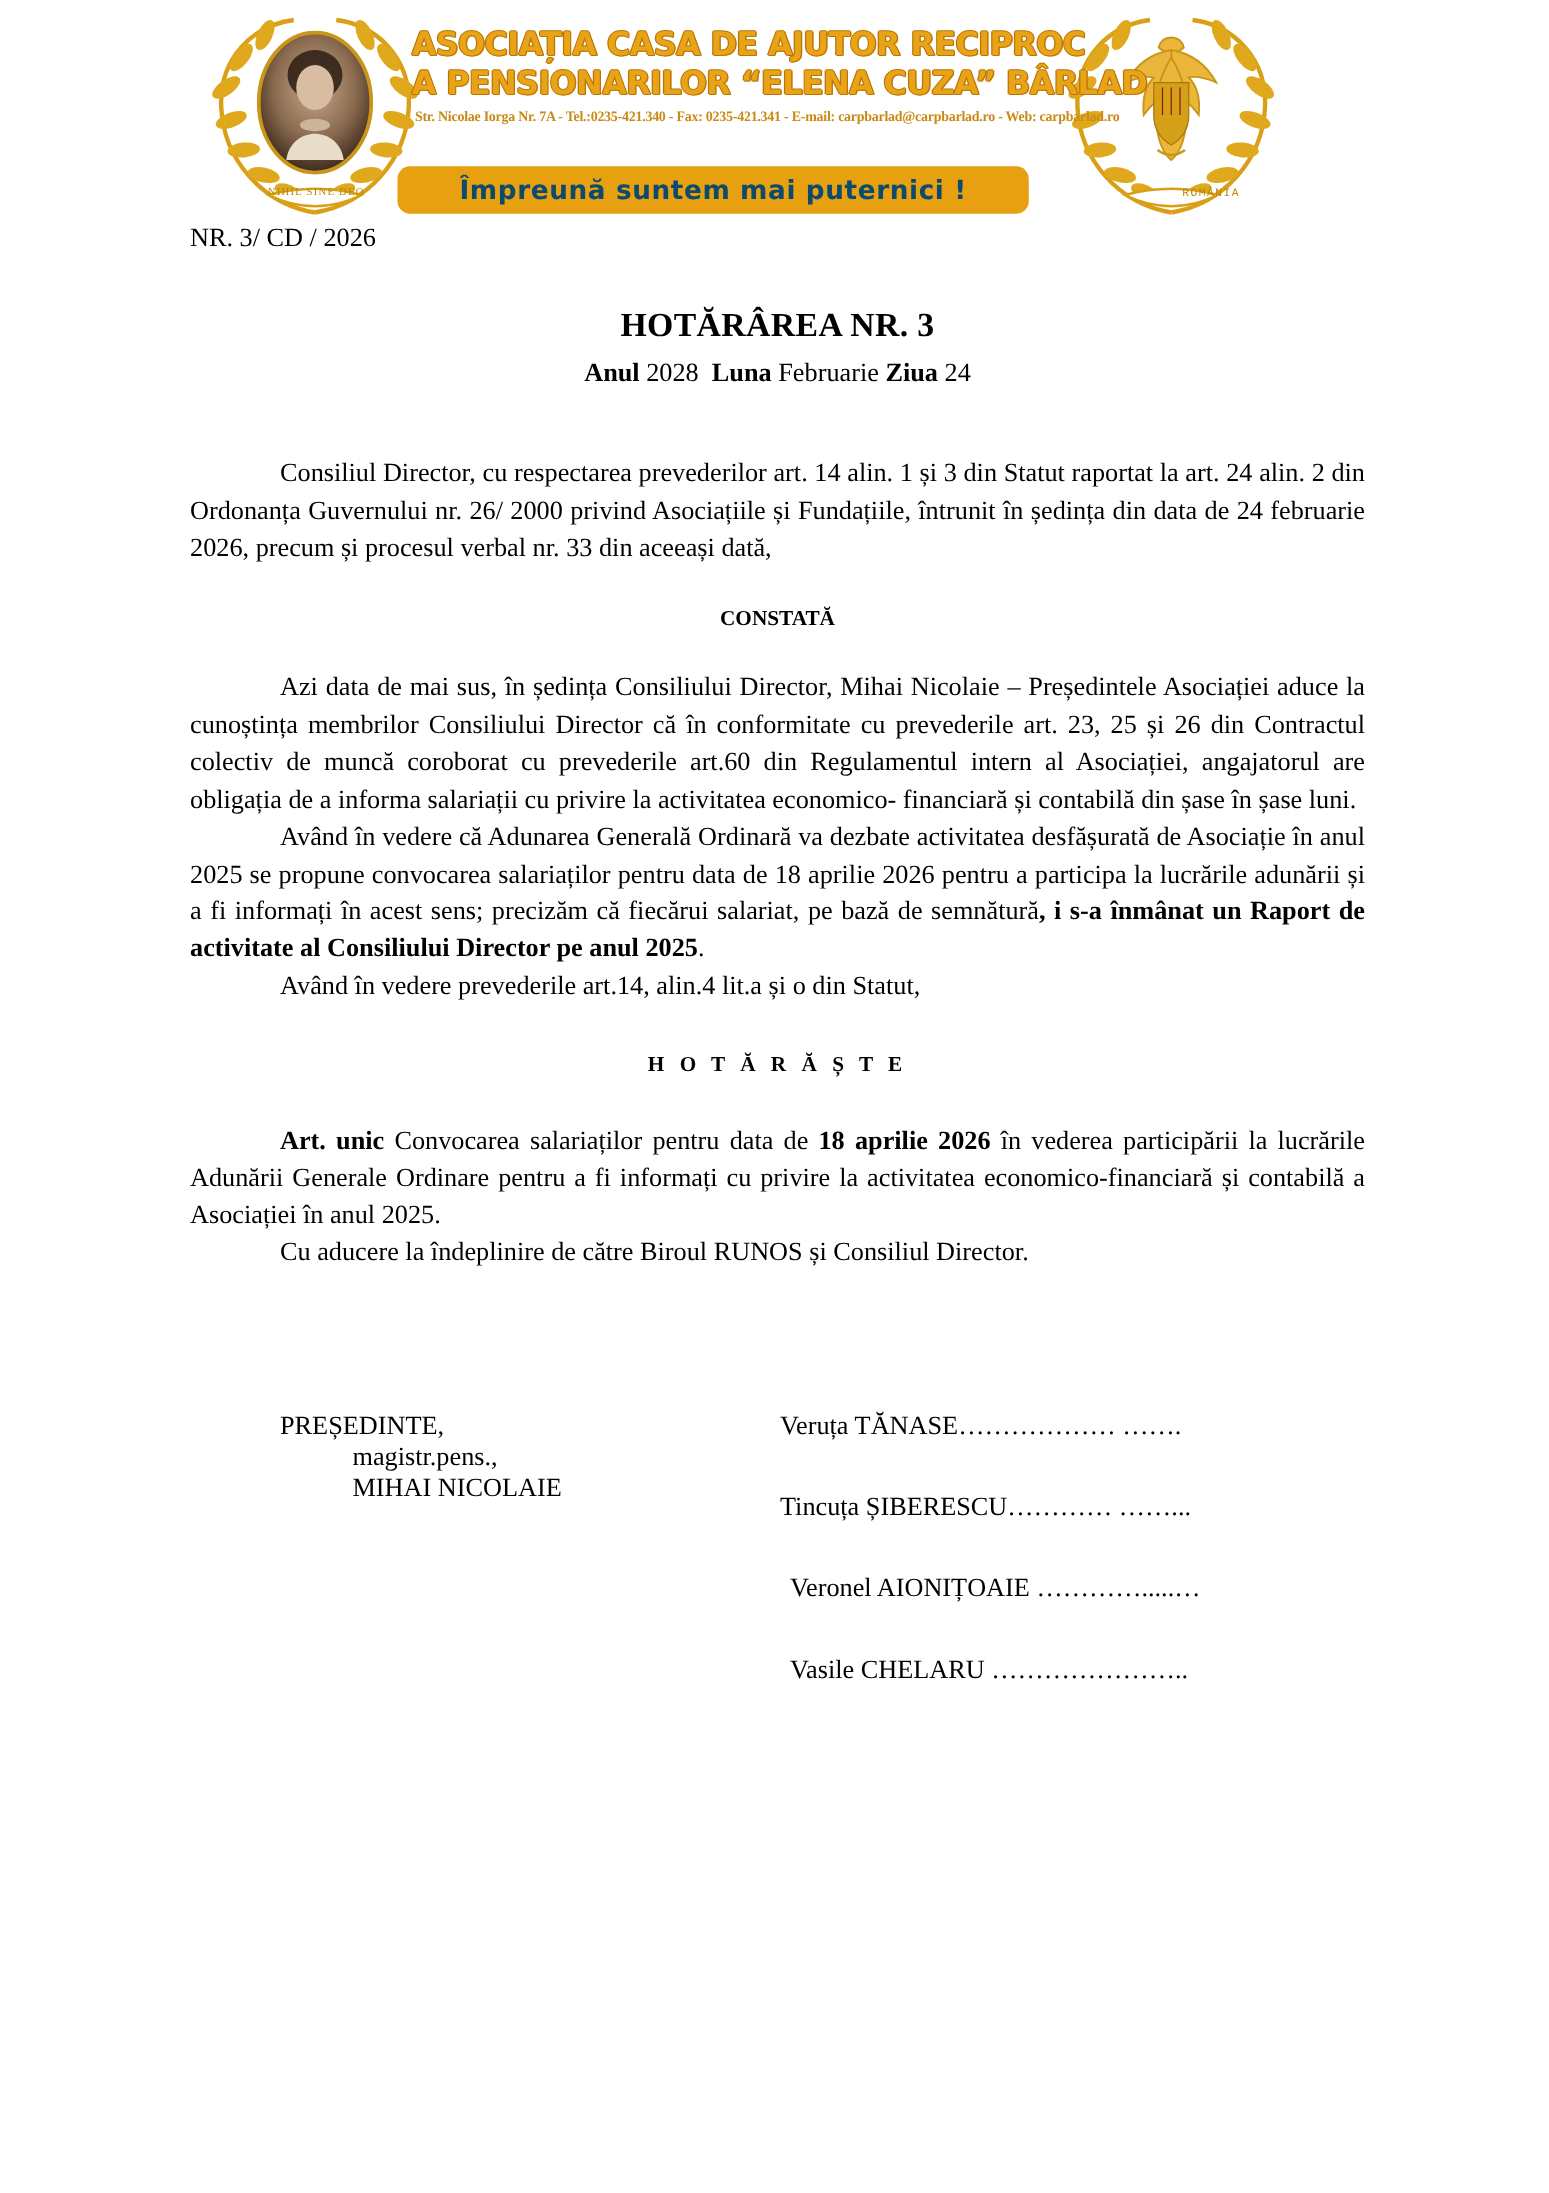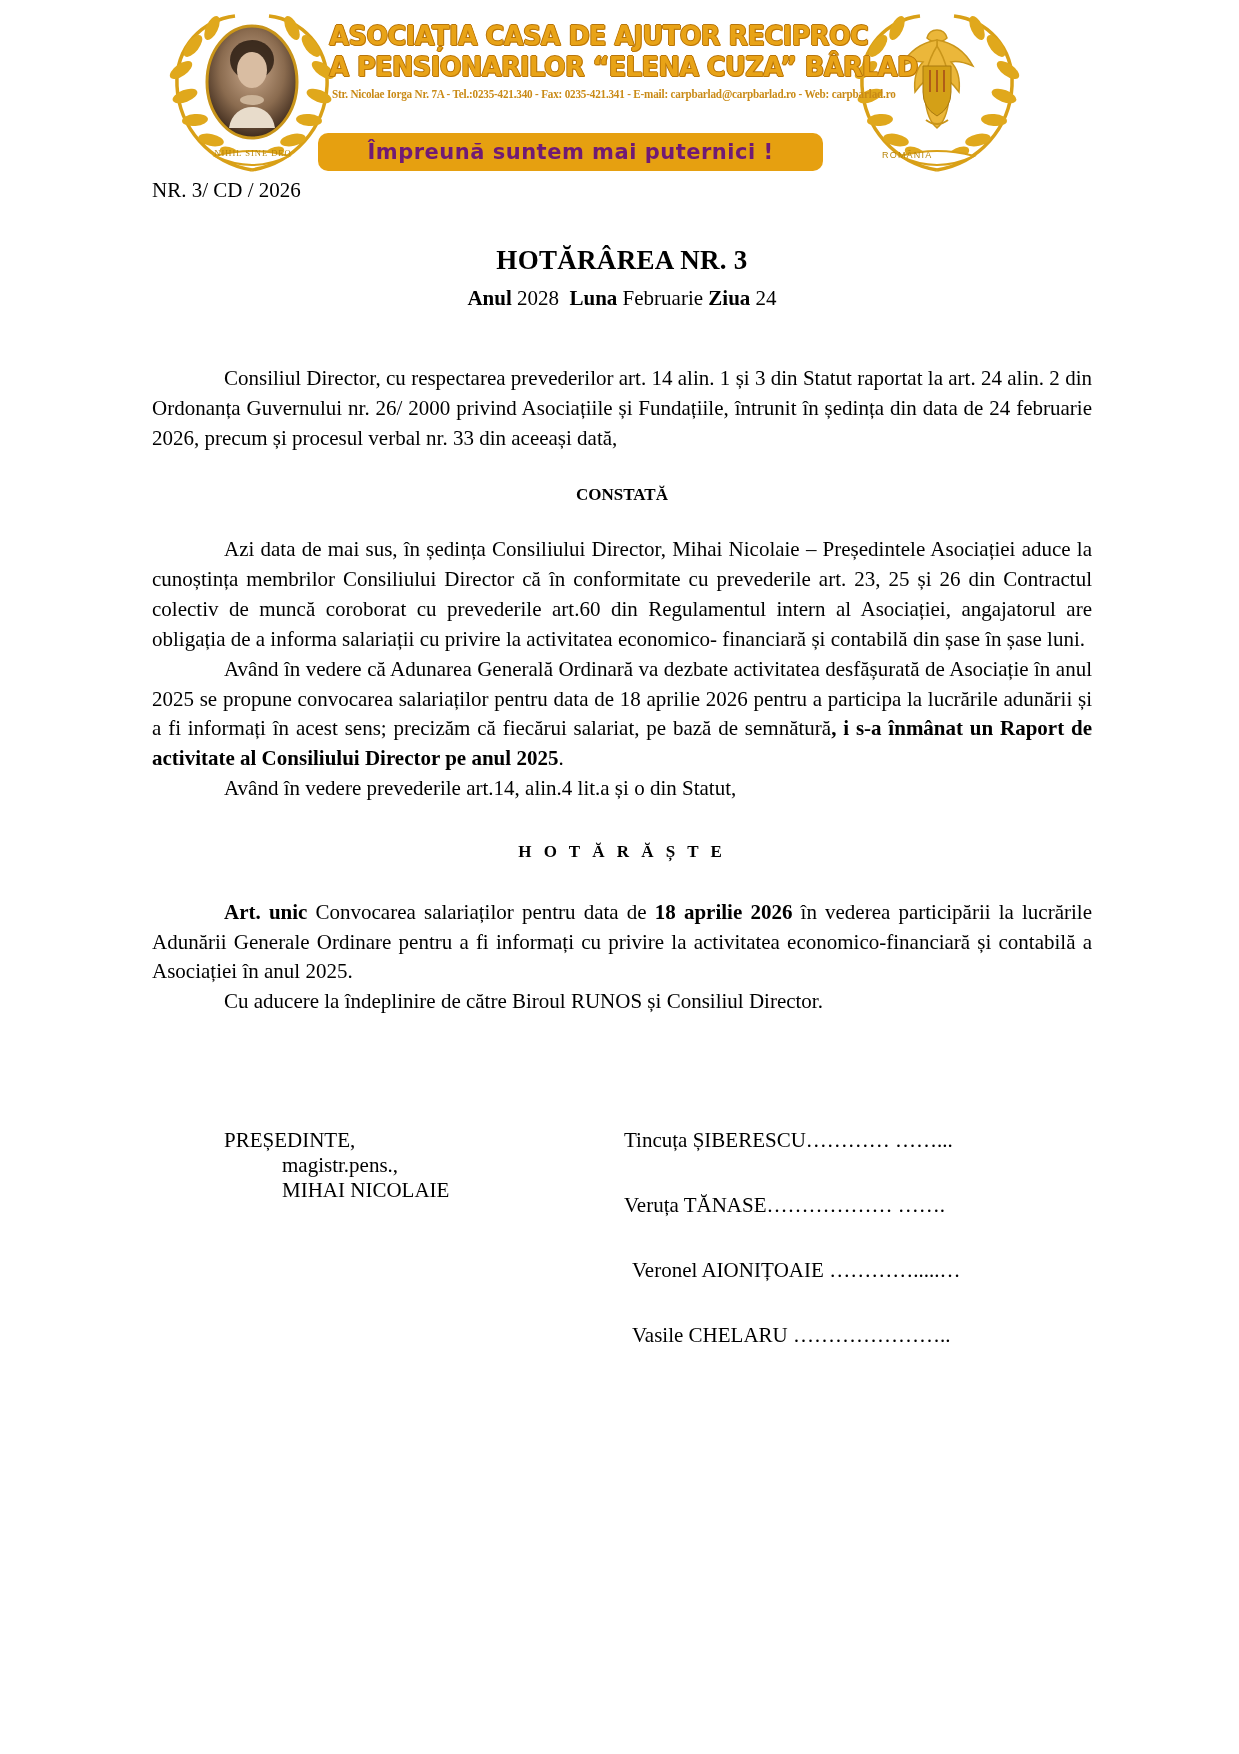--- a/index.html
+++ b/index.html
@@ -79,43 +79,43 @@
     background: #E6A010;
     border-radius: 10px;
     display: flex;
     align-items: center;
     justify-content: center;
   }
   .slogan-text {
     font-family: "DejaVu Sans", sans-serif;
     font-weight: bold;
     font-size: 21px;
-    color: #701a75;
+    color: #0c4a6e;
     letter-spacing: 0.5px;
     white-space: nowrap;
   }
 
   .motto-ribbon {
     position: absolute;
     left: 198px;
     top: 148px;
     width: 110px;
     text-align: center;
     font-family: "Liberation Serif", serif;
     font-size: 8.5px;
     letter-spacing: 1px;
     color: #B8860B;
   }
   .motto-ribbon-r {
     position: absolute;
     left: 882px;
     top: 150px;
     width: 110px;
-    text-align: left;
-    font-family: Liberation Sans, sans-serif;
+    text-align: right;
+    font-family: Liberation Mono, monospace;
     font-size: 9px;
     letter-spacing: 1.2px;
     color: #B8860B;
   }
 
   
   .doc-number {
     position: absolute;
     left: 152px;
     top: 178px;
@@ -335,21 +335,21 @@
   </div>
 
   <div class="sign-block">
     <div class="sign-cols">
       <div class="sign-left">
         <p class="role">PREȘEDINTE,</p>
         <p class="sub">magistr.pens.,</p>
         <p class="nm">MIHAI NICOLAIE</p>
       </div>
       <div class="sign-right">
+        <p class="member"><span>Veruța TĂNASE</span><span>……………… …….</span></p>
         <p class="member"><span>Tincuța ȘIBERESCU</span><span>………… ……...</span></p>
-        <p class="member"><span>Veruța TĂNASE</span><span>……………… …….</span></p>
         <p class="member ind1"><span>Veronel AIONIȚOAIE</span><span> ………….....…</span></p>
         <p class="member ind1"><span>Vasile  CHELARU</span><span> …………………..</span></p>
       </div>
     </div>
   </div>
 
 </div>
 
 </body></html>

